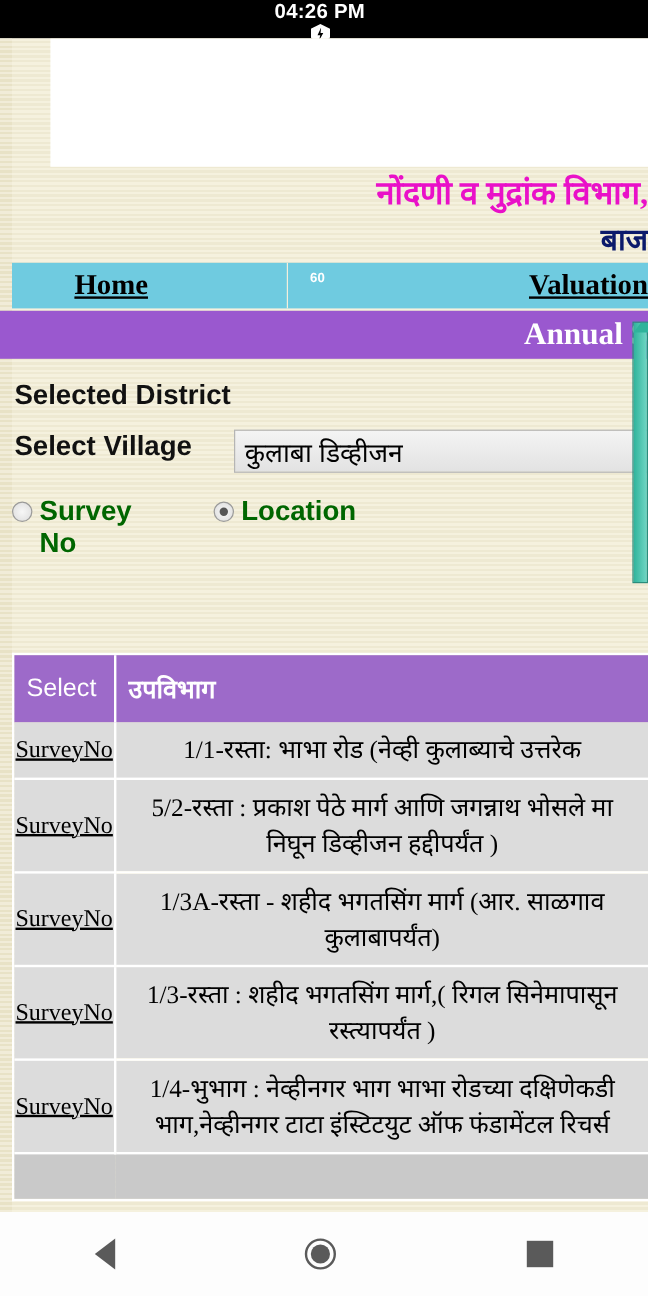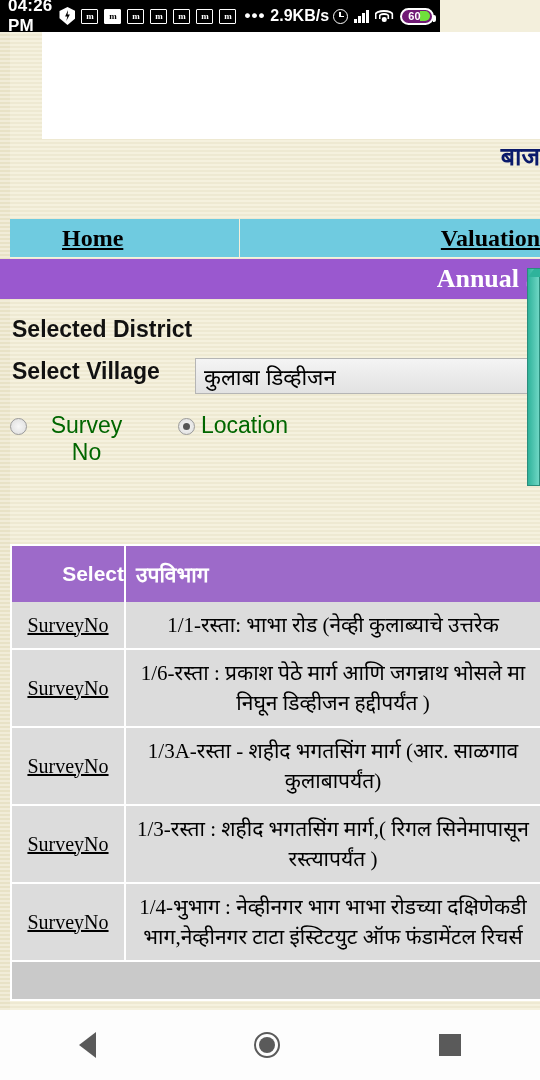--- a/index.html
+++ b/index.html
@@ -6,23 +6,23 @@
   html, body {
     width:540px; height:1080px;
     background:#fff;
     font-family:"Liberation Sans", sans-serif;
     overflow:hidden;
   }
   #screen { position:relative; width:540px; height:1080px; background:#f3efdc; }
 
   
   .statusbar{
-    position:absolute; top:0; left:0; width:440px; height:32px;
+    position:absolute; top:0; left:0; width:540px; height:32px;
     background:#000; color:#fff; display:flex; align-items:center;
-    padding:0 8px; gap:0;
+    padding:0 8px; gap:0;flex-direction:column;
   }
   .sb-clock{ font-size:17px; font-weight:bold; letter-spacing:.2px; margin-right:7px; }
   .sb-icon{ display:inline-flex; align-items:center; justify-content:center;
             margin-right:6px; }
   .shield{
     width:16px;height:18px;background:#fff;
     clip-path:polygon(50% 0,100% 22%,100% 62%,50% 100%,0 62%,0 22%);
     position:relative;
   }
   .shield::after{
@@ -151,31 +151,31 @@
   .radiogrp{ display:flex; align-items:flex-start; gap:6px; max-width:130px; }
   .rdot{
     width:17px;height:17px;border-radius:50%;
     background:radial-gradient(#f7f7f7,#dcdcdc);
     border:1px solid #9a9a9a; margin-top:6px; flex:none; position:relative;
   }
   .rdot.on::after{
     content:"";position:absolute;left:4px;top:4px;width:7px;height:7px;
     border-radius:50%;background:#555;
   }
-  .rlabel{ font-size:23px; font-weight:normal; color:#006600; line-height:27px;text-align:center; }
+  .rlabel{ font-size:23px; font-weight:bold; color:#006600; line-height:27px; }
 
   
   .tablewrap{
     position:absolute; left:10px; top:512px; width:530px;
     border:2px solid #fff; border-right:none;
   }
   table{ border-collapse:collapse; width:100%; table-layout:fixed; }
   th.sel-h{
-    width:113px; background:#9d6ac9; color:#fff; font-size:21px; font-weight:bold;
-    text-align:right; padding:14px 0 14px 10px; border-right:2px solid #fff;
+    width:84px; background:#9d6ac9; color:#fff; font-size:21px; font-weight:normal;
+    text-align:left; padding:14px 0 14px 10px; border-right:2px solid #fff;
   }
   th.sub-h{
     background:#9d6ac9; color:#fff; font-size:21px; font-weight:bold;
     text-align:left; padding:14px 0 14px 10px;
     font-family:"Liberation Serif", serif;
   }
   td.selcell{
     width:100px; background:#dcdcdc; border-right:2px solid #fff;
     border-bottom:2px solid #fff; text-align:center; vertical-align:middle;
     padding:10px 0;
@@ -279,20 +279,21 @@
         <span class="batt-fill"></span>
       </span>
     </span>
   </div>
 
   <div class="page">
     <div class="left-margin"></div>
     <div class="whitebox"></div>
 
     <div class="hdr">
+      <div class="hdr-line1">नोंदणी व मुद्रांक विभाग,</div>
       <div class="hdr-line2">बाज</div>
     </div>
 
     <div class="navbar">
       <div class="nav-home">
         <a href="#">Home</a>
       </div>
       <div class="nav-val">
         <a href="#">Valuation</a>
       </div>
@@ -350,21 +351,21 @@
             <td class="desc">
               <span>1/1-रस्ता: भाभा रोड (नेव्ही कुलाब्याचे उत्तरेक</span>
               <span class="l2"></span>
             </td>
           </tr>
           <tr>
             <td class="selcell">
               <a href="#">SurveyNo</a>
             </td>
             <td class="desc">
-              <span>1/6-रस्ता : प्रकाश पेठे मार्ग आणि जगन्नाथ भोसले मा</span>
+              <span>5/2-रस्ता : प्रकाश पेठे मार्ग आणि जगन्नाथ भोसले मा</span>
               <span class="l2">निघून डिव्हीजन हद्दीपर्यंत )</span>
             </td>
           </tr>
           <tr>
             <td class="selcell">
               <a href="#">SurveyNo</a>
             </td>
             <td class="desc">
               <span>1/3A-रस्ता - शहीद भगतसिंग मार्ग (आर. साळगाव</span>
               <span class="l2">कुलाबापर्यंत)</span>

